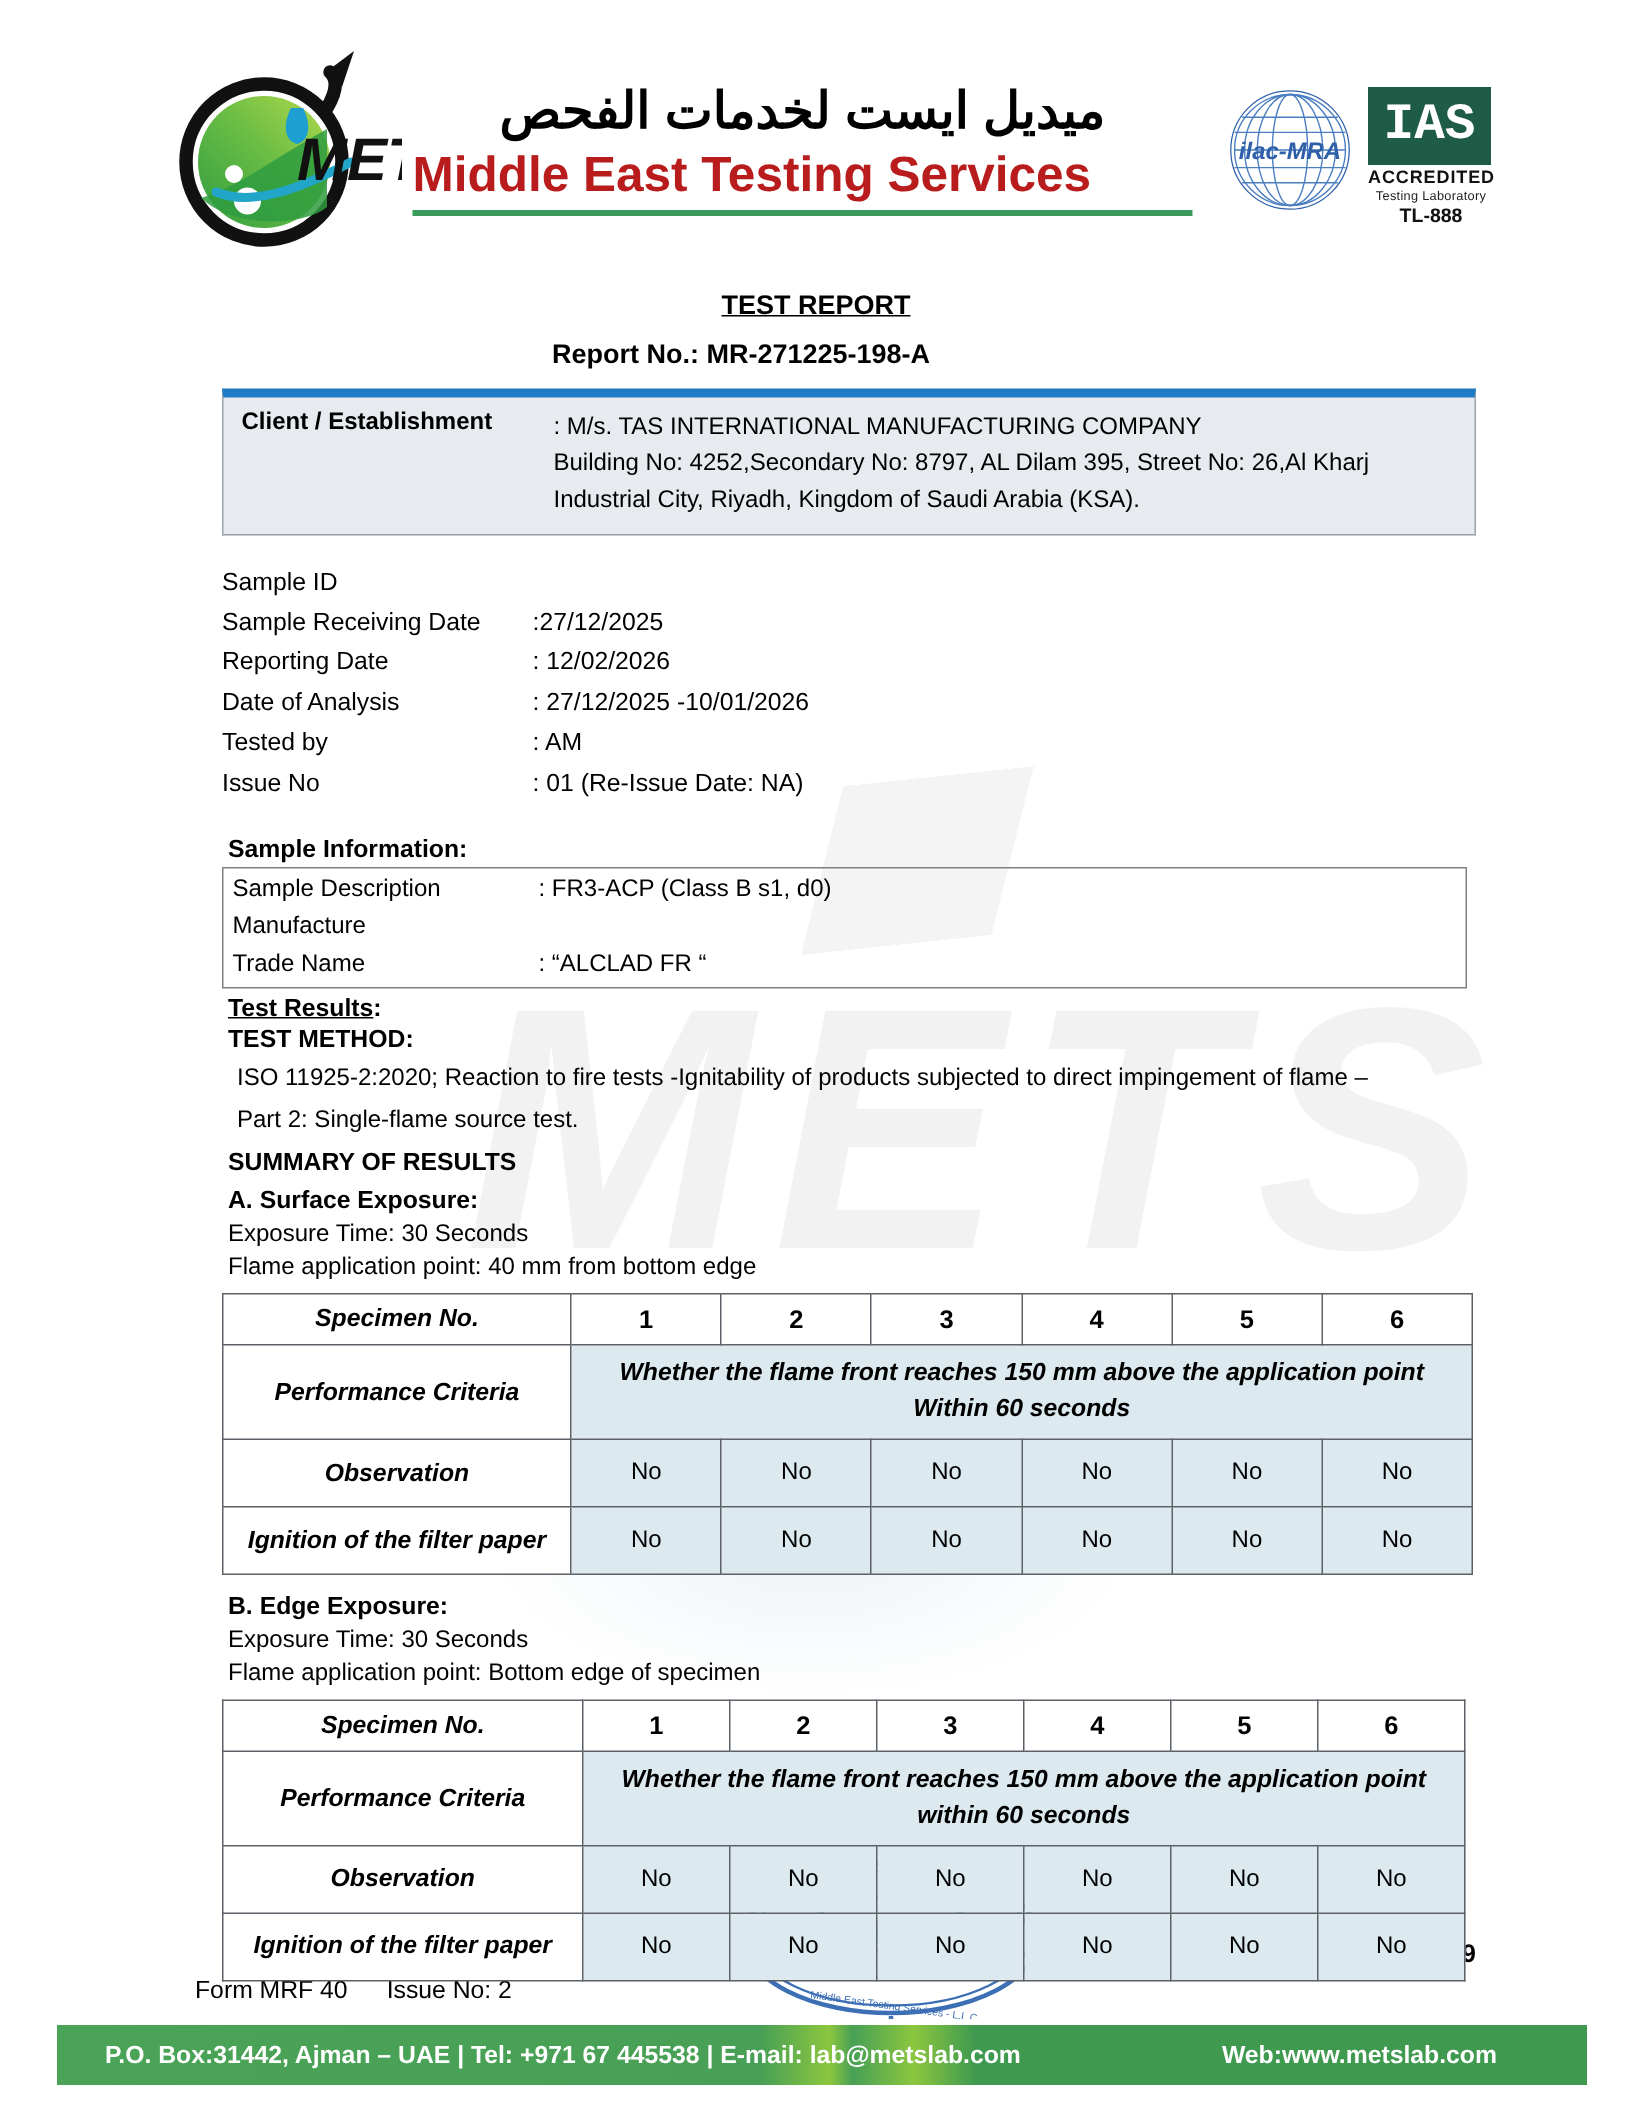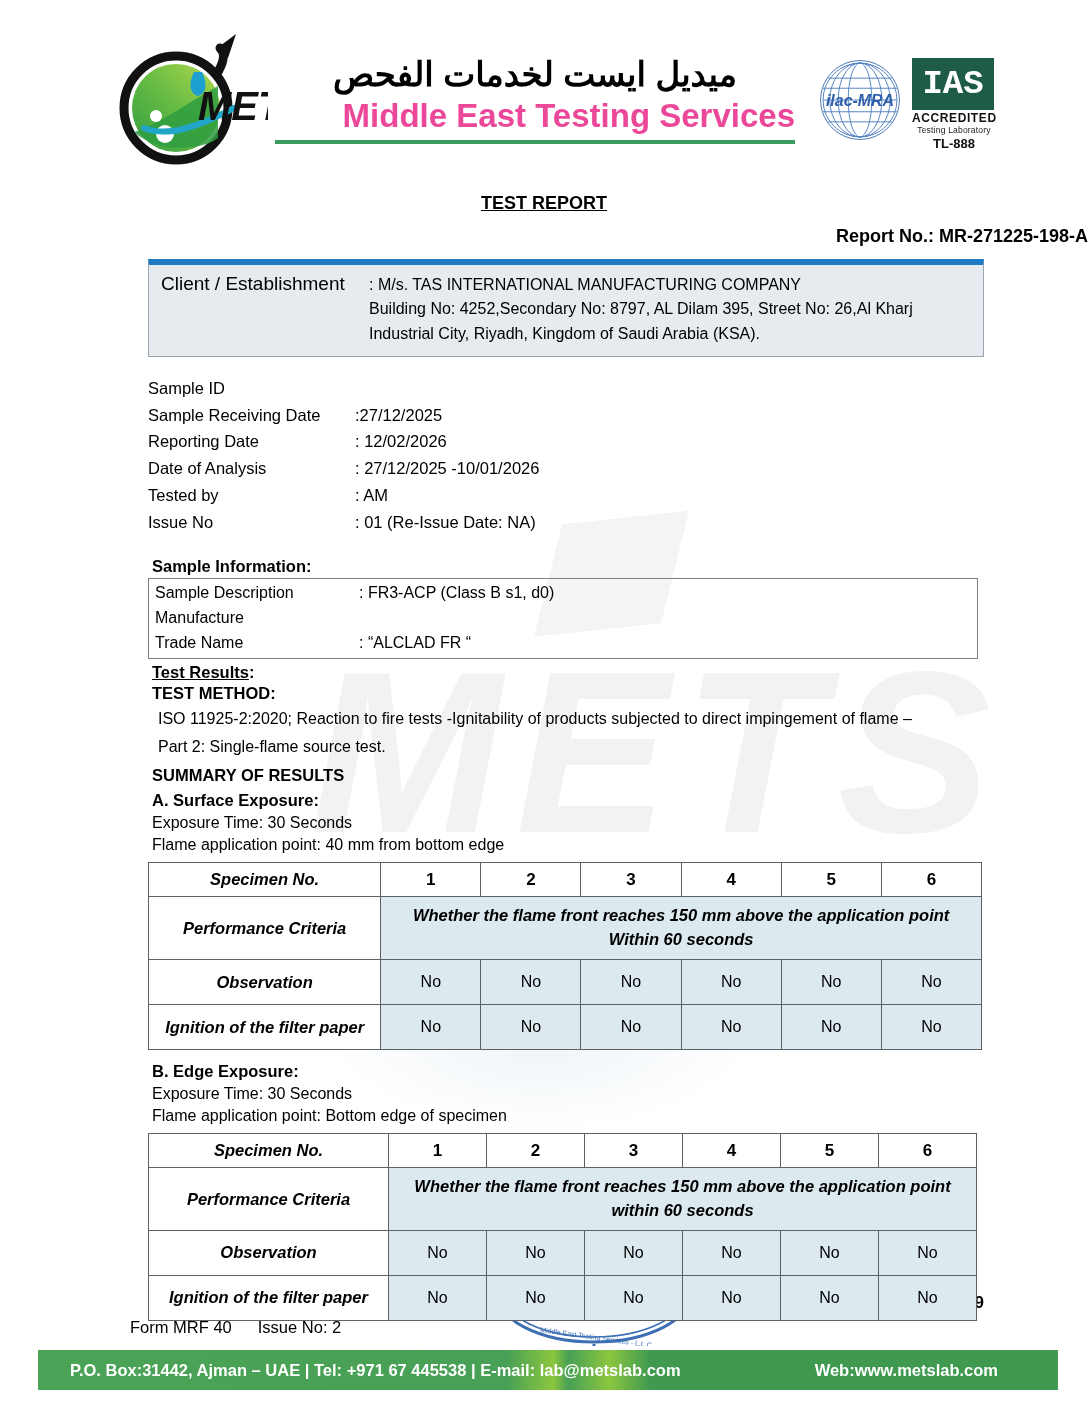--- a/index.html
+++ b/index.html
@@ -83,24 +83,24 @@
     font-weight: bold;
     text-align: center;
     direction: rtl;
     letter-spacing: 1px;
     line-height: 1.15;
     color: #000;
   }
   .brand-en {
     font-size: 33px;
     font-weight: bold;
-    text-align: right;
+    text-align: left;
     margin-top: 4px;
     line-height: 1.1;
-    color: #ec4899;
+    color: #b91c1c;
   }
   .brand-rule {
     height: 4px;
     background: #3a9b5c;
     margin-top: 6px;
     width: 100%;
   }
   .accred {
     position: absolute;
     left: 818px;
@@ -145,38 +145,39 @@
 
   
   .test-report-title {
     text-align: center;
     font-size: 18px;
     font-weight: bold;
     text-decoration: underline;
     margin-top: 8px;
   }
   .report-no {
-    text-align: right;
+    text-align: center;
     font-size: 18px;
     font-weight: bold;
     margin-top: 12px;
+    padding-right: 100px;
   }
 
   
   .client-box {
     margin: 12px 104px 0 148px;
     border: 1px solid #9aa4ad;
     border-top: 6px solid #1f7cc4;
     background: #e7ebef;
     padding: 8px 12px 10px 12px;
     display: flex;
   }
   .client-label {
-    font-size: 19px;
-    font-weight: normal;
+    font-size: 16px;
+    font-weight: bold;
     width: 208px;
     flex: 0 0 208px;
   }
   .client-value {
     font-size: 16px;
     line-height: 1.52;
   }
 
   
   .meta {

